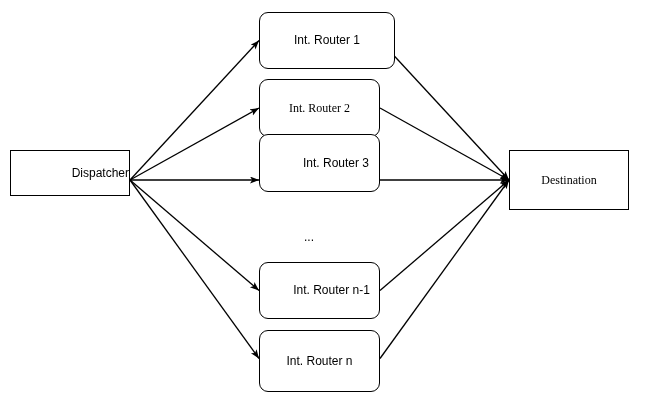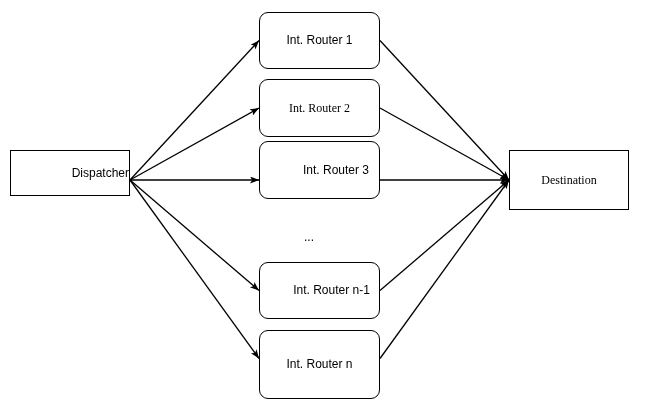--- a/index.html
+++ b/index.html
@@ -66,35 +66,35 @@
       <line x1="380" y1="40.5" x2="509" y2="180" marker-end="url(#arrowhead)"></line>
       <line x1="380" y1="108" x2="509" y2="180" marker-end="url(#arrowhead)"></line>
       <line x1="380" y1="180" x2="509" y2="180" marker-end="url(#arrowhead)"></line>
       <line x1="380" y1="290.5" x2="509" y2="180" marker-end="url(#arrowhead)"></line>
       <line x1="380" y1="358.5" x2="509" y2="180" marker-end="url(#arrowhead)"></line>
     </svg>
   <div>
       <div class="node rect" style="left: 10px; top: 150px; width: 120px; height: 46px; justify-content: flex-end;">
         <span>Dispatcher</span>
       </div>
-      <div class="node rounded" style="left: 259px; top: 12px; width: 121px; height: 57px;">
+      <div class="node rounded" style="left: 259px; top: 12px; width: 136px; height: 57px;">
         <span>Int. Router 1</span>
       </div>
       <div class="node rounded" style="left: 259px; top: 79px; width: 121px; height: 58px; font-family: Liberation Serif, serif;">
         <span>Int. Router 2</span>
       </div>
-      <div class="node rounded" style="left: 259px; top: 141px; width: 121px; height: 58px; padding-left: 33px;">
+      <div class="node rounded" style="left: 259px; top: 134px; width: 121px; height: 58px; padding-left: 33px;">
         <span>Int. Router 3</span>
       </div>
       <div class="node text" style="left: 294px; top: 227px; width: 30px; height: 20px;">
         <span>...</span>
       </div>
       <div class="node rounded" style="left: 259px; top: 262px; width: 121px; height: 57px; padding-left: 24px;">
         <span>Int. Router n-1</span>
       </div>
-      <div class="node rounded" style="left: 259px; top: 330px; width: 121px; height: 69px;">
+      <div class="node rounded" style="left: 259px; top: 330px; width: 121px; height: 62px;">
         <span>Int. Router n</span>
       </div>
       <div class="node rect" style="left: 509px; top: 150px; width: 120px; height: 60px; font-family: Liberation Serif, serif;">
         <span>Destination</span>
       </div>
     </div>
 </div>
 
 </body></html>

